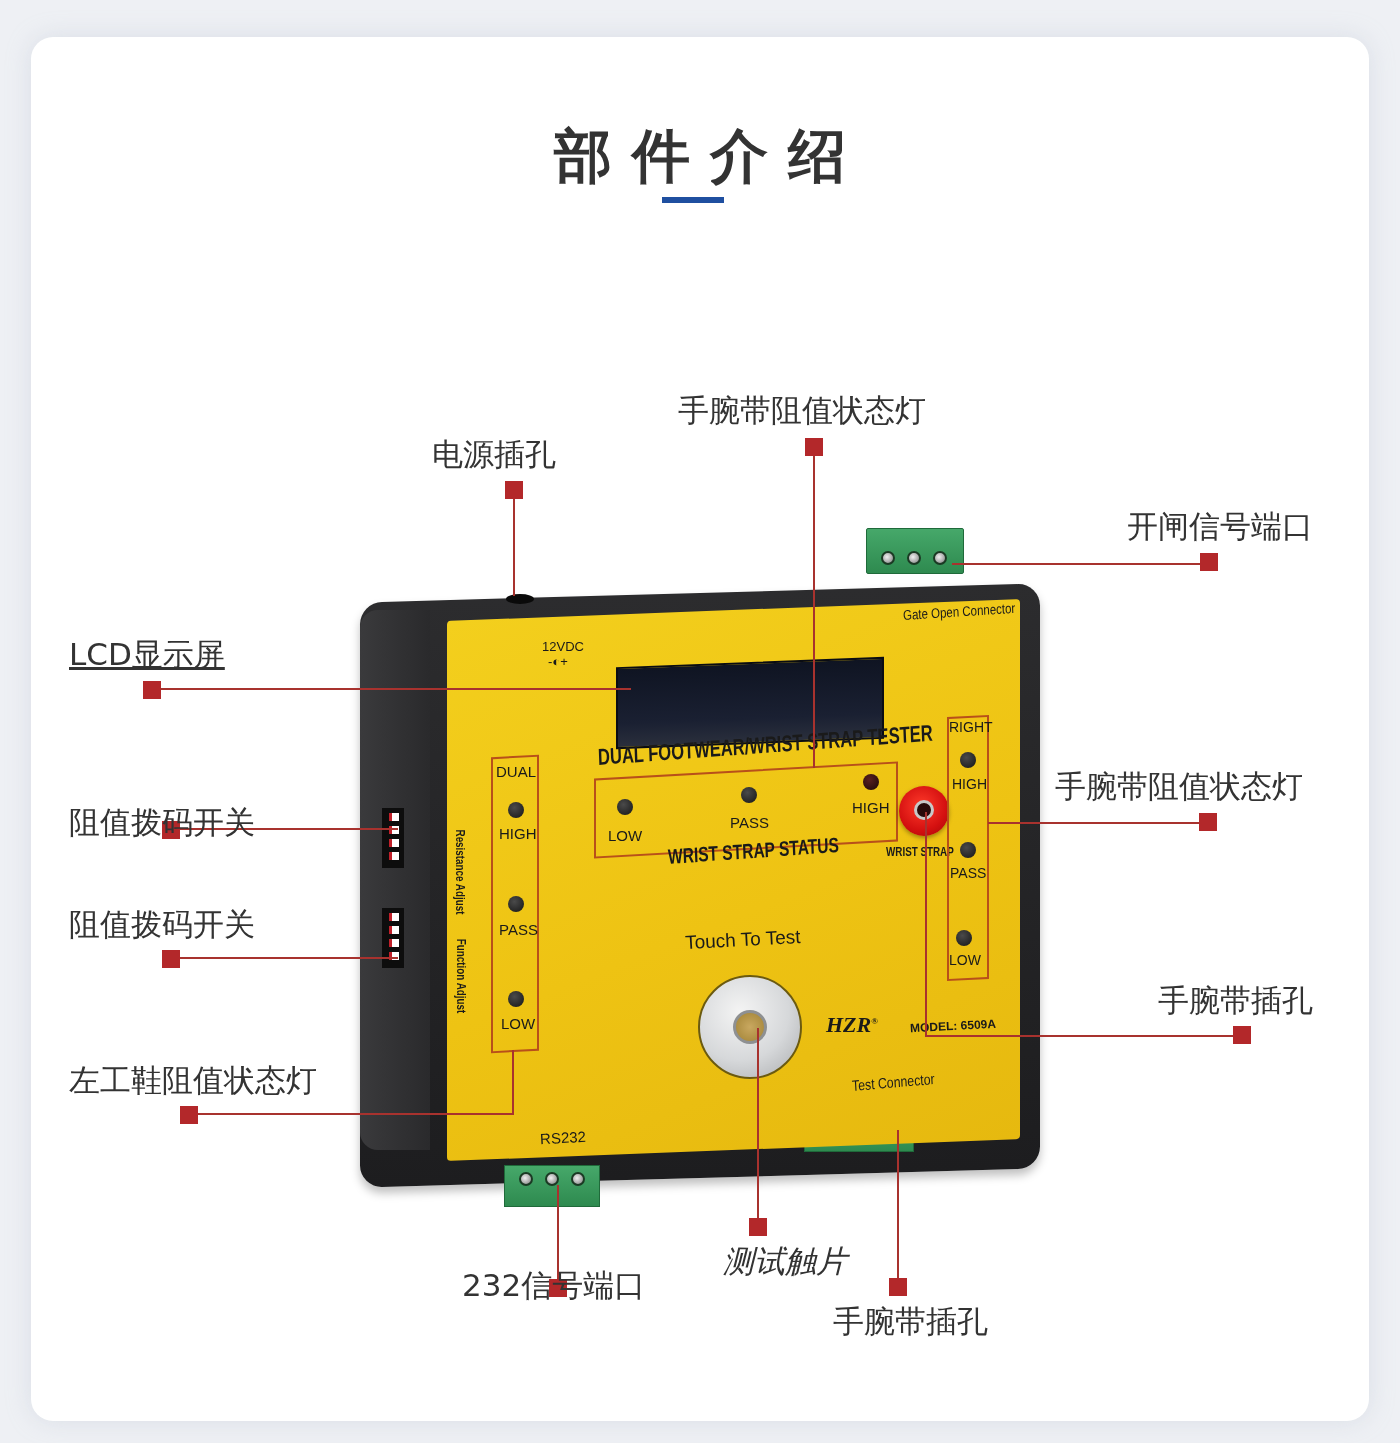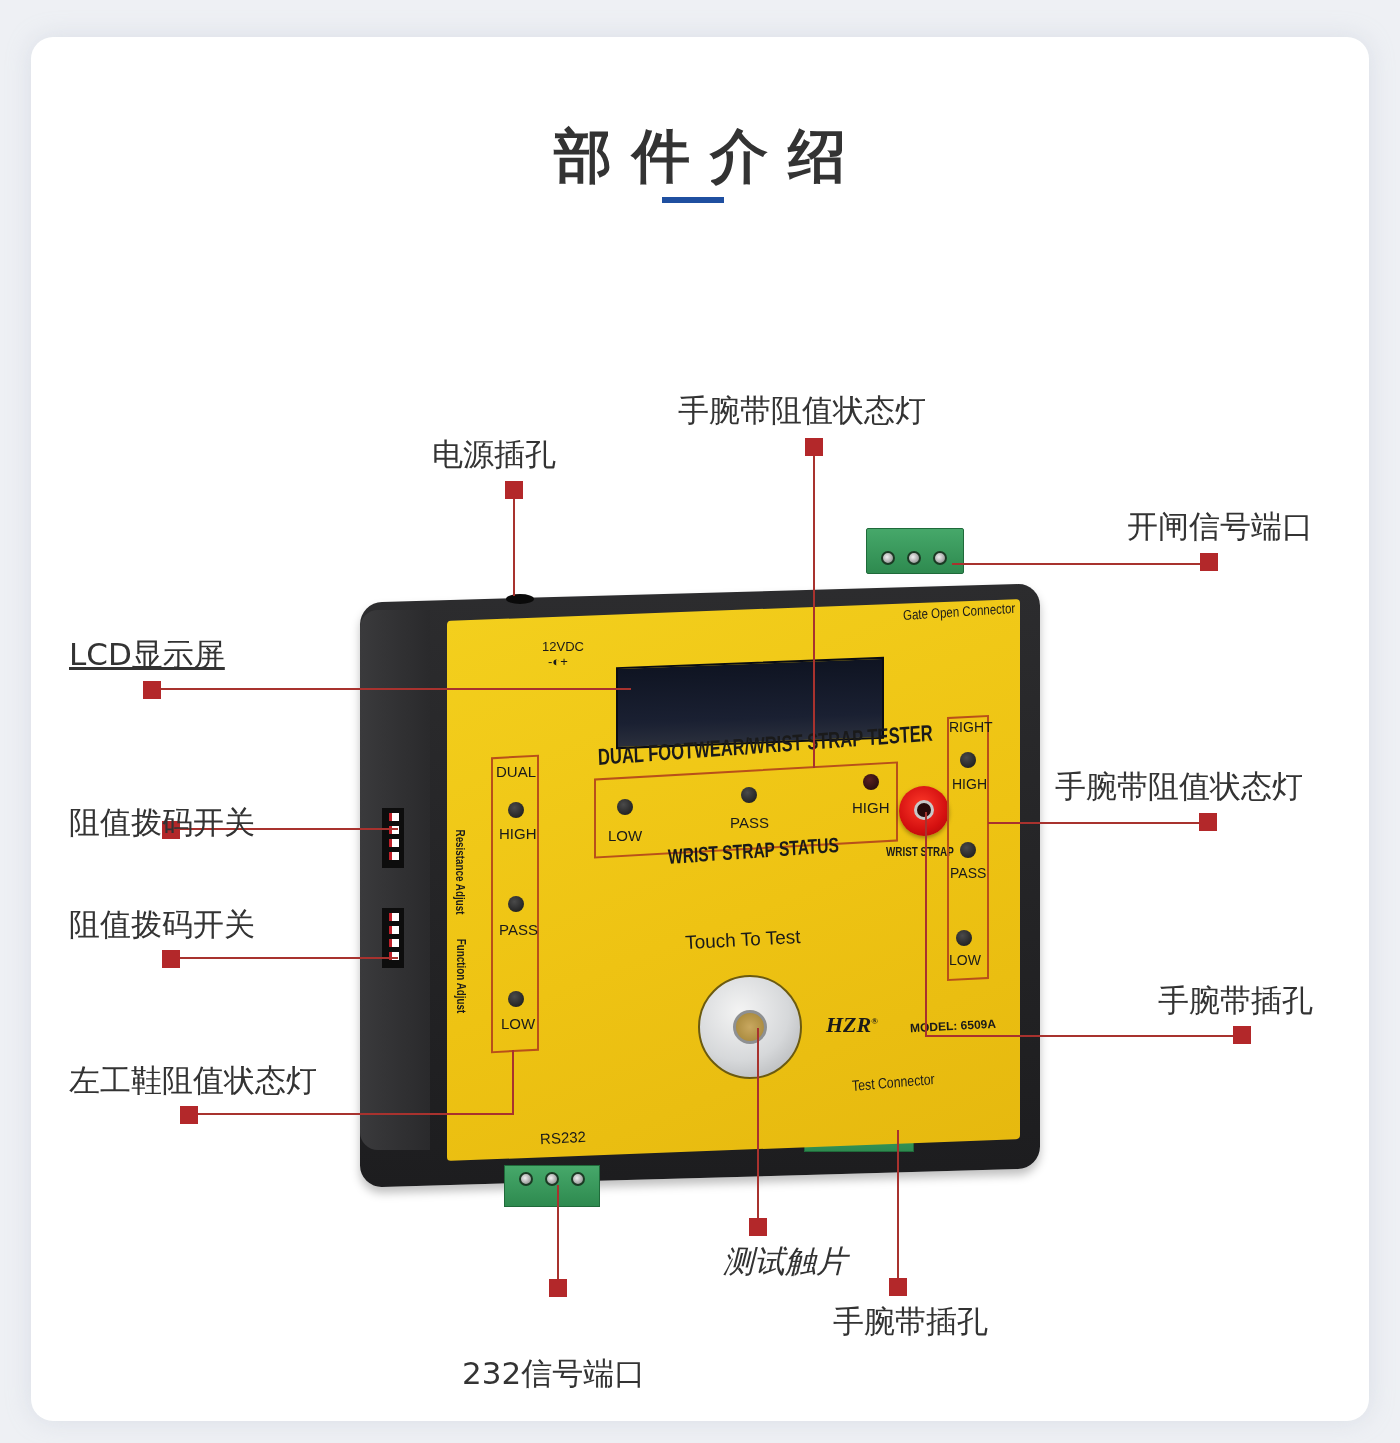--- a/index.html
+++ b/index.html
@@ -212,14 +212,14 @@
 <div class="lbl" style="left:432px;top:439px;">电源插孔</div>
 <div class="lbl" style="left:678px;top:395px;">手腕带阻值状态灯</div>
 <div class="lbl" style="left:1127px;top:511px;text-align:right;">开闸信号端口</div>
 <div class="lbl" style="left:69px;top:639px;text-decoration:underline;">LCD显示屏</div>
 <div class="lbl" style="left:69px;top:779px;margin-top:28px;">阻值拨码开关</div>
 <div class="lbl" style="left:1055px;top:771px;">手腕带阻值状态灯</div>
 <div class="lbl" style="left:69px;top:909px;">阻值拨码开关</div>
 <div class="lbl" style="left:1158px;top:985px;">手腕带插孔</div>
 <div class="lbl" style="left:69px;top:1065px;">左工鞋阻值状态灯</div>
 <div class="lbl" style="left:723px;top:1246px;font-style:italic;">测试触片</div>
-<div class="lbl" style="left:462px;top:1358px;">232信号端口</div>
+<div class="lbl" style="left:462px;top:1270px;">232信号端口</div>
 <div class="lbl" style="left:833px;top:1306px;">手腕带插孔</div>
 
 </body></html>

